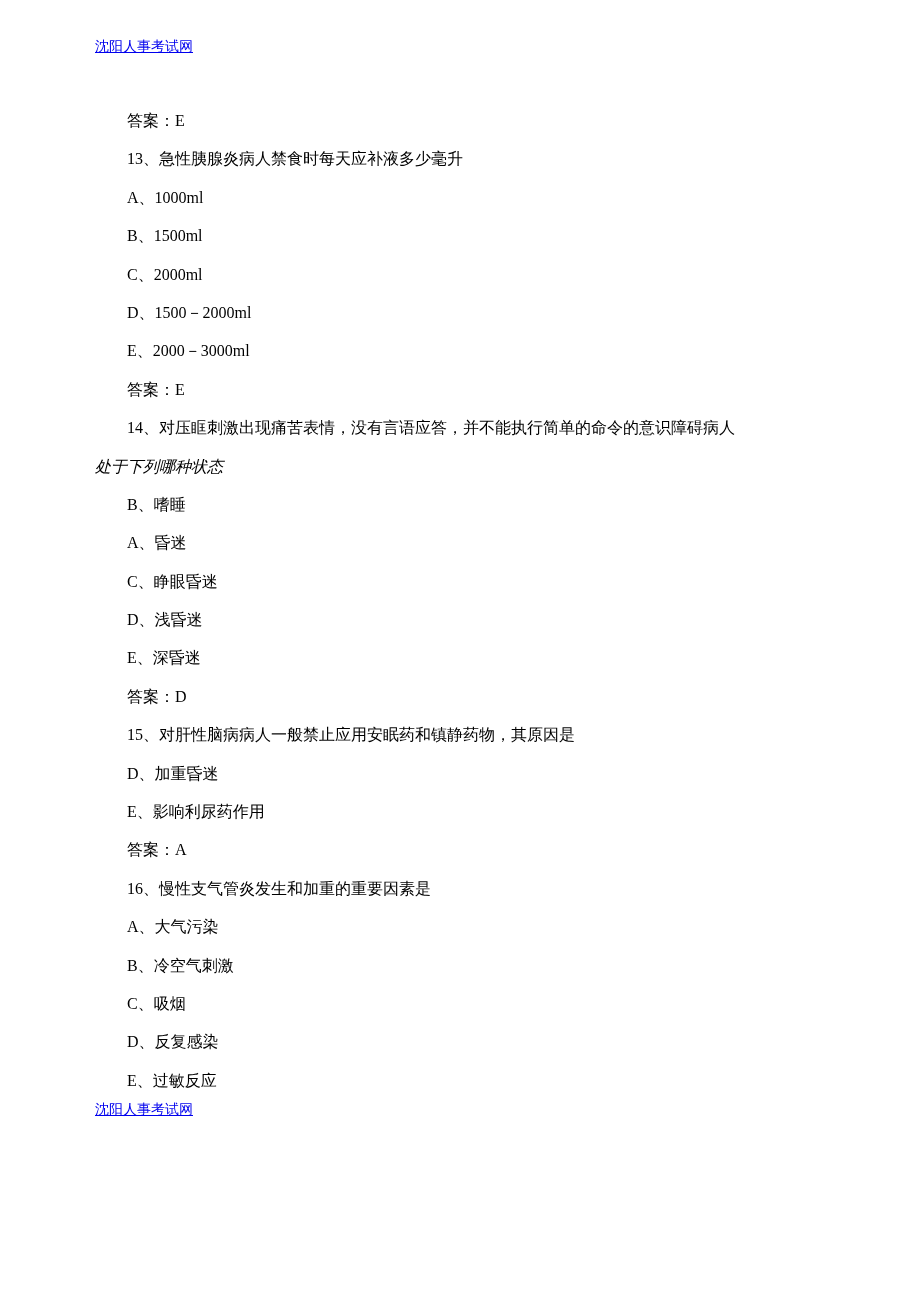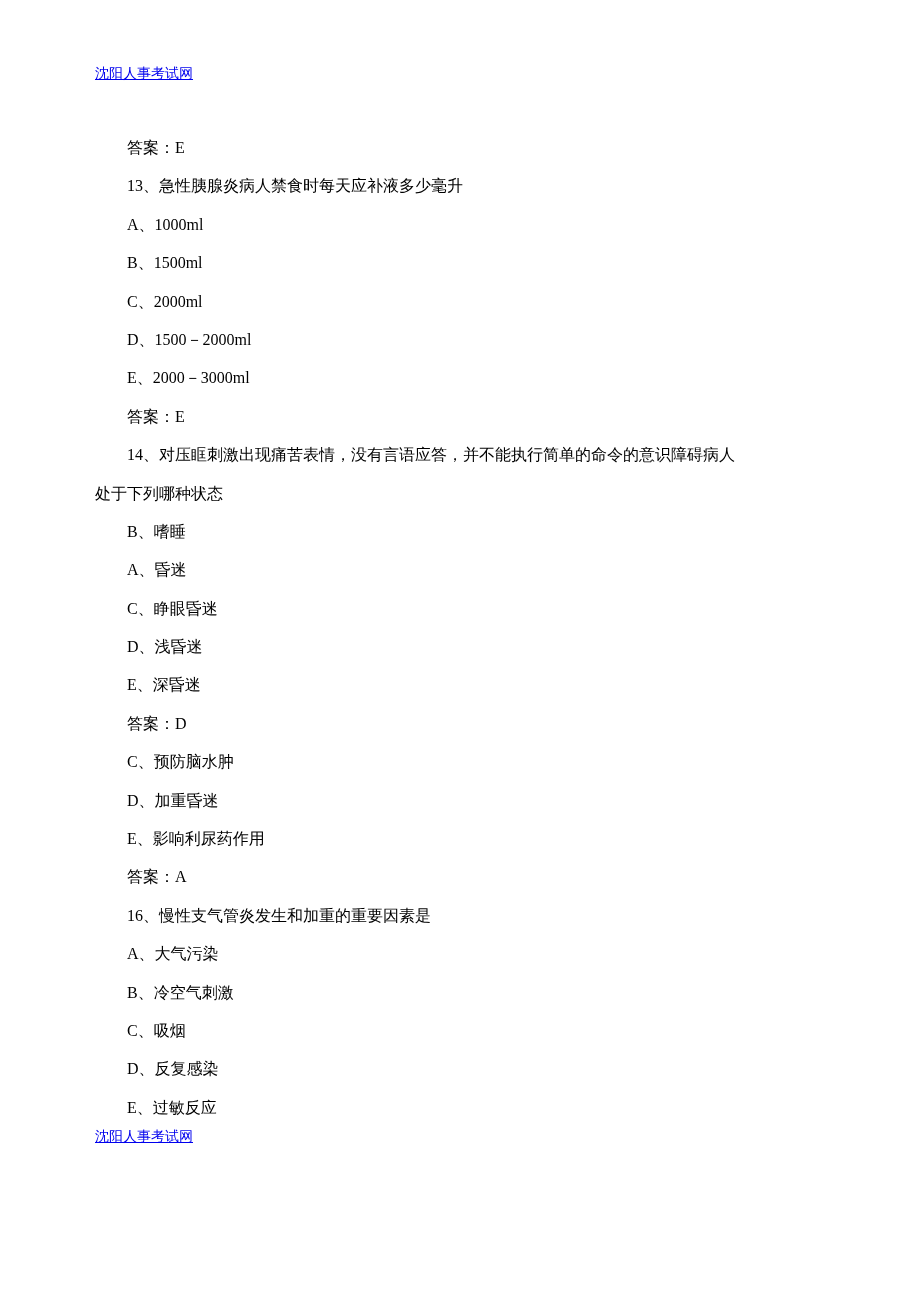--- a/index.html
+++ b/index.html
@@ -5,21 +5,21 @@
   body {
     margin: 0;
     padding: 0;
     font-family: "SimSun", "宋体", serif;
     background: #ffffff;
     width: 920px;
     min-height: 1302px;
     color: #000000;
   }
   .page {
-    padding: 64px 95px 0 95px;
+    padding: 37px 95px 0 95px;
   }
   .header-link, .footer-link {
     color: #0000ee;
     text-decoration: underline;
     font-size: 14px;
     margin-left: 0;
     display: inline-block;
   }
   .content {
     margin-top: 46px;
@@ -28,20 +28,21 @@
   }
   .line {
     text-indent: 2em;
     margin: 0;
     position: relative;
   }
   .hanging {
     text-indent: 0;
     margin: 0;
     position: relative;
+    font-style: italic;
   }
   .option {
     text-indent: 2em;
     margin: 0;
     position: relative;
   }
   .footer-link {
     margin-top: 0px;
   }
 </style>
@@ -65,21 +66,21 @@
 
     <p class="line">14、对压眶刺激出现痛苦表情，没有言语应答，并不能执行简单的命令的意识障碍病人</p>
     <p class="hanging">处于下列哪种状态</p>
     <p class="option">B、嗜睡</p>
     <p class="option">A、昏迷</p>
     <p class="option">C、睁眼昏迷</p>
     <p class="option">D、浅昏迷</p>
     <p class="option">E、深昏迷</p>
     <p class="line">答案：D</p>
 
-    <p class="option">C、预防脑水肿</p>
+    <p class="line">15、对肝性脑病病人一般禁止应用安眠药和镇静药物，其原因是</p>
     <p class="option">D、加重昏迷</p>
     <p class="option">E、影响利尿药作用</p>
     <p class="line">答案：A</p>
 
     <p class="line">16、慢性支气管炎发生和加重的重要因素是</p>
     <p class="option">A、大气污染</p>
     <p class="option">B、冷空气刺激</p>
     <p class="option">C、吸烟</p>
     <p class="option">D、反复感染</p>
     <p class="option">E、过敏反应</p>

